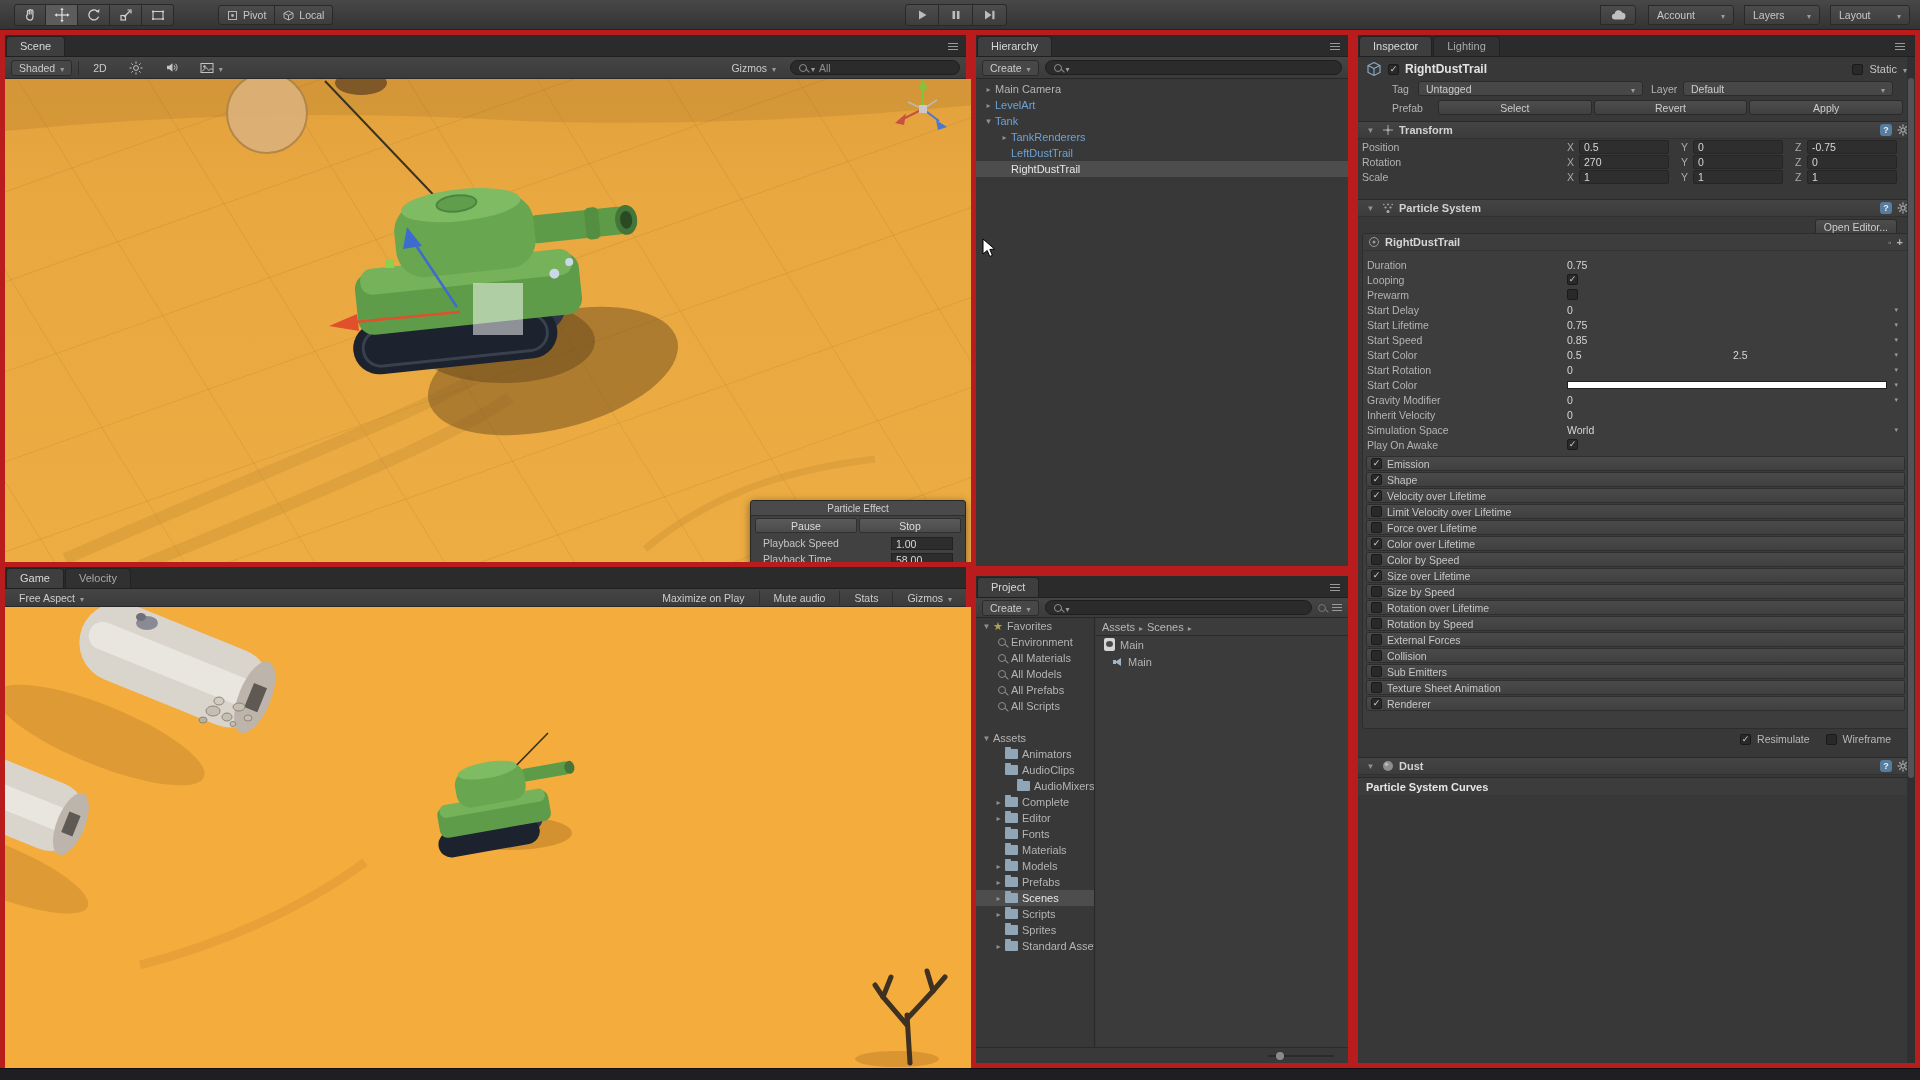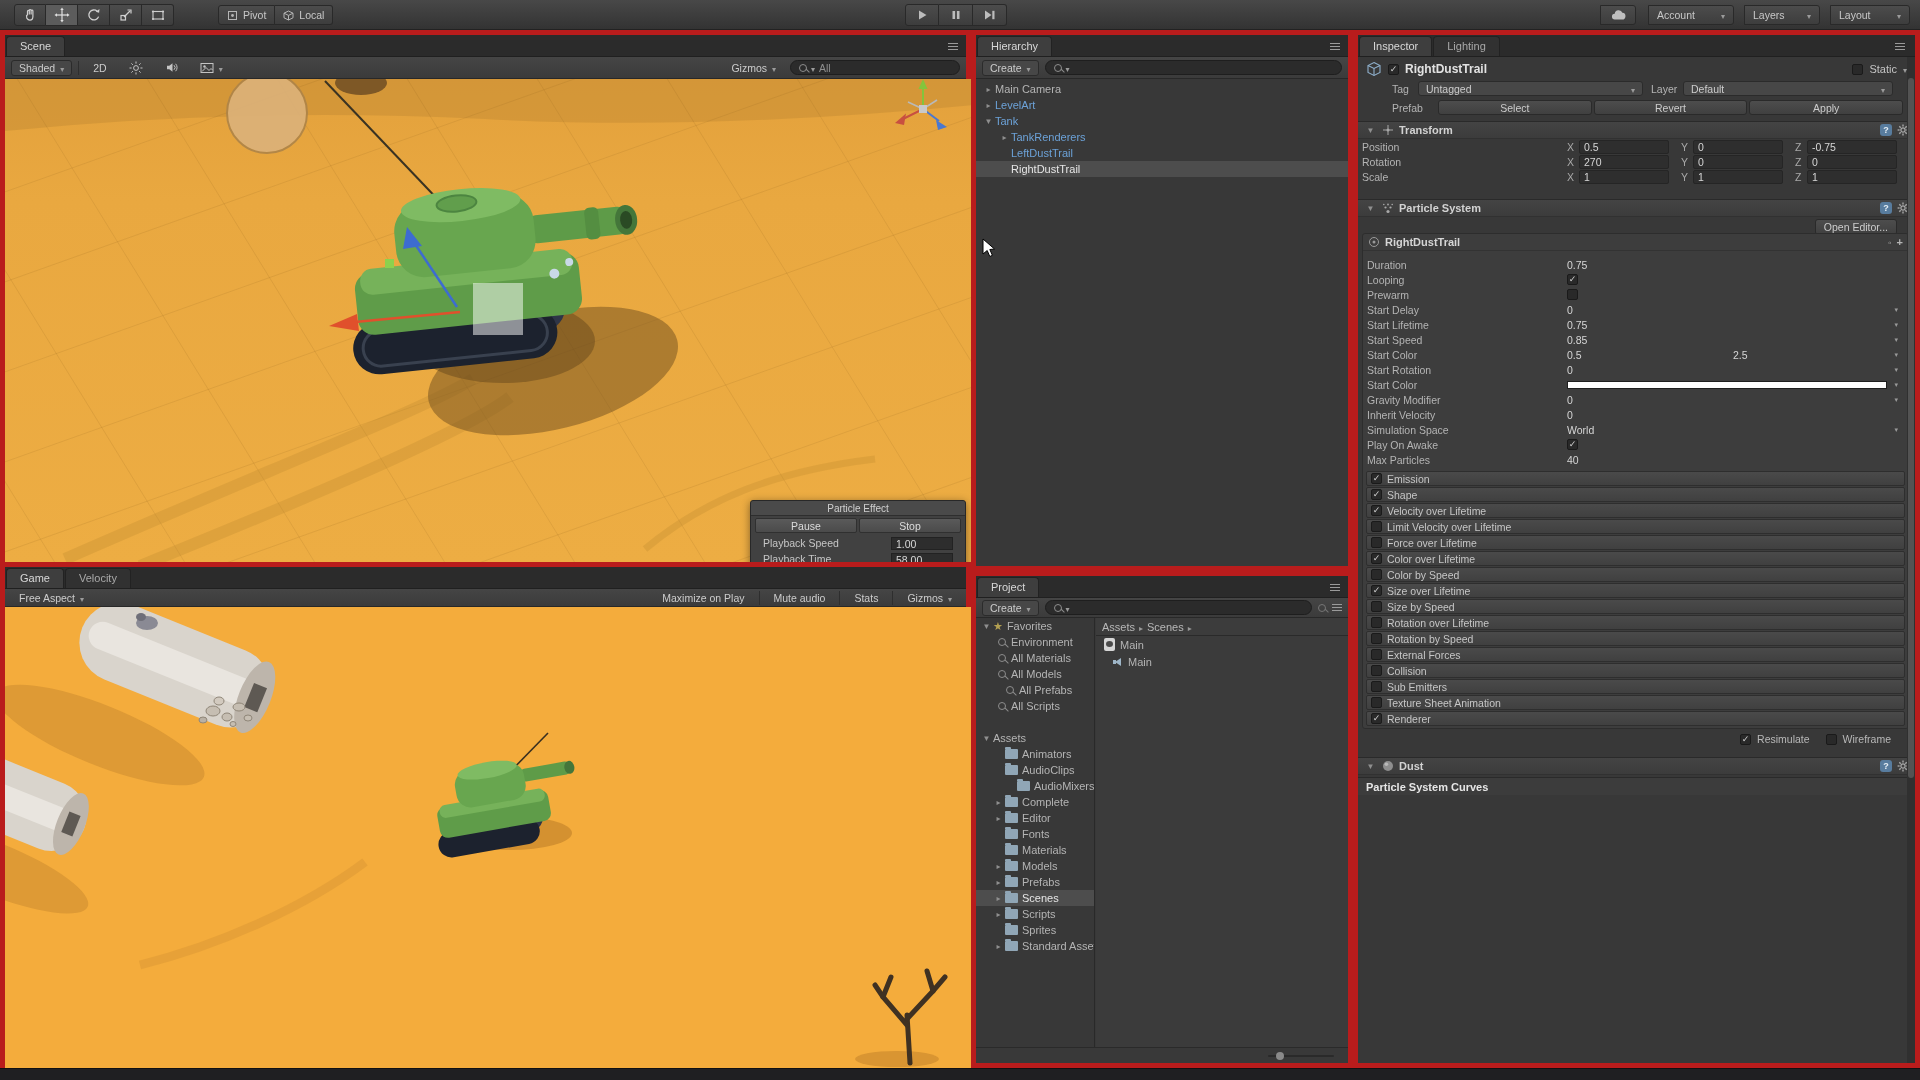--- a/index.html
+++ b/index.html
@@ -566,21 +566,21 @@
           <span>Environment</span>
         </div>
       <div class="trow" style="padding-left:22px">
           <span class="icon-mag" style="margin-right:5px"></span>
           <span>All Materials</span>
         </div>
       <div class="trow" style="padding-left:22px">
           <span class="icon-mag" style="margin-right:5px"></span>
           <span>All Models</span>
         </div>
-      <div class="trow" style="padding-left:30px">
+      <div class="trow" style="padding-left:22px">
           <span class="icon-mag" style="margin-right:5px"></span>
           <span>All Prefabs</span>
         </div>
       <div class="trow" style="padding-left:22px">
           <span class="icon-mag" style="margin-right:5px"></span>
           <span>All Scripts</span>
         </div>
       <div style="height:16px"></div>
       <div class="trow" style="padding-left:4px">
         <span class="fold">▼</span>
@@ -866,25 +866,20 @@
         <div class="ps-row">
           <span class="ps-label">Simulation Space</span>
           <span class="ps-value">World</span>
           <span class="row-arrow">▾</span>
         </div>
         <div class="ps-row">
           <span class="ps-label">Play On Awake</span>
           <span class="cb">✓</span>
           <span class="row-arrow"></span>
         </div>
-        <div class="ps-row">
-          <span class="ps-label">Max Particles</span>
-          <span class="ps-value">40</span>
-          <span class="row-arrow"></span>
-        </div>
       </div>
 
       <div style="height:4px"></div>
       <div>
         <div class="mod-bar">
             <span class="cb">✓</span>
             <span>Emission</span>
           </div>
         <div class="mod-bar">
             <span class="cb">✓</span>

